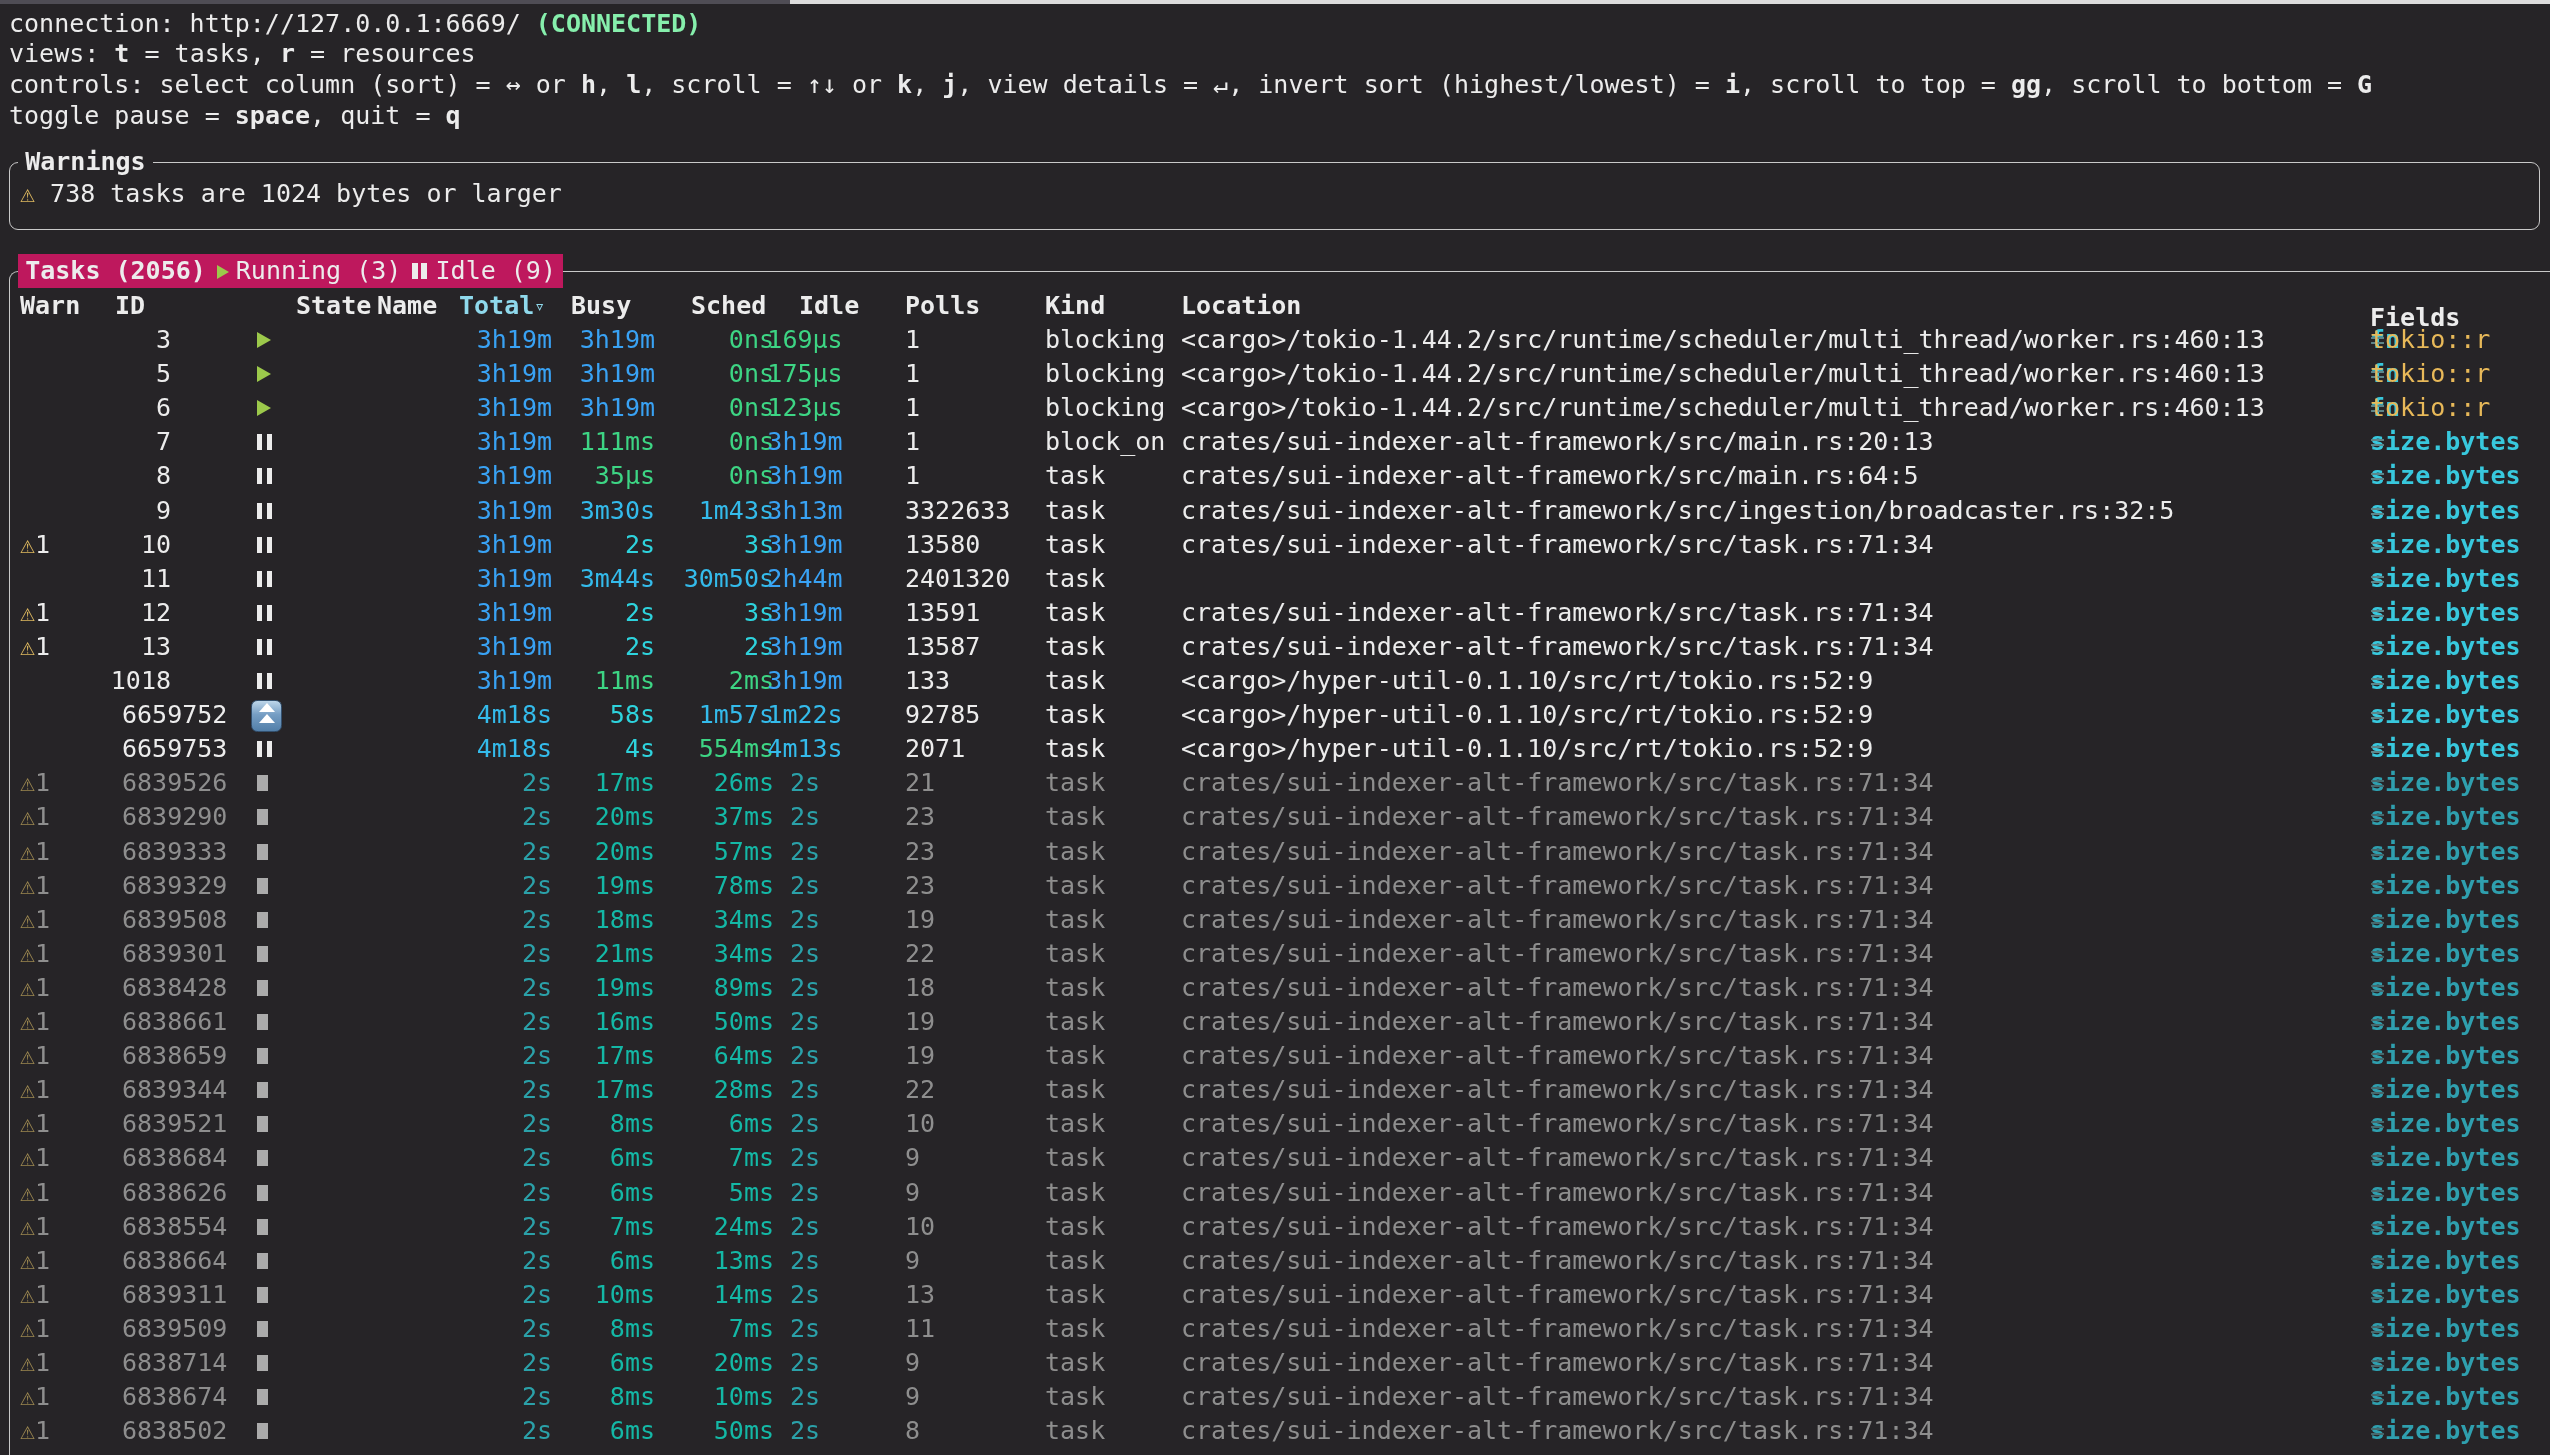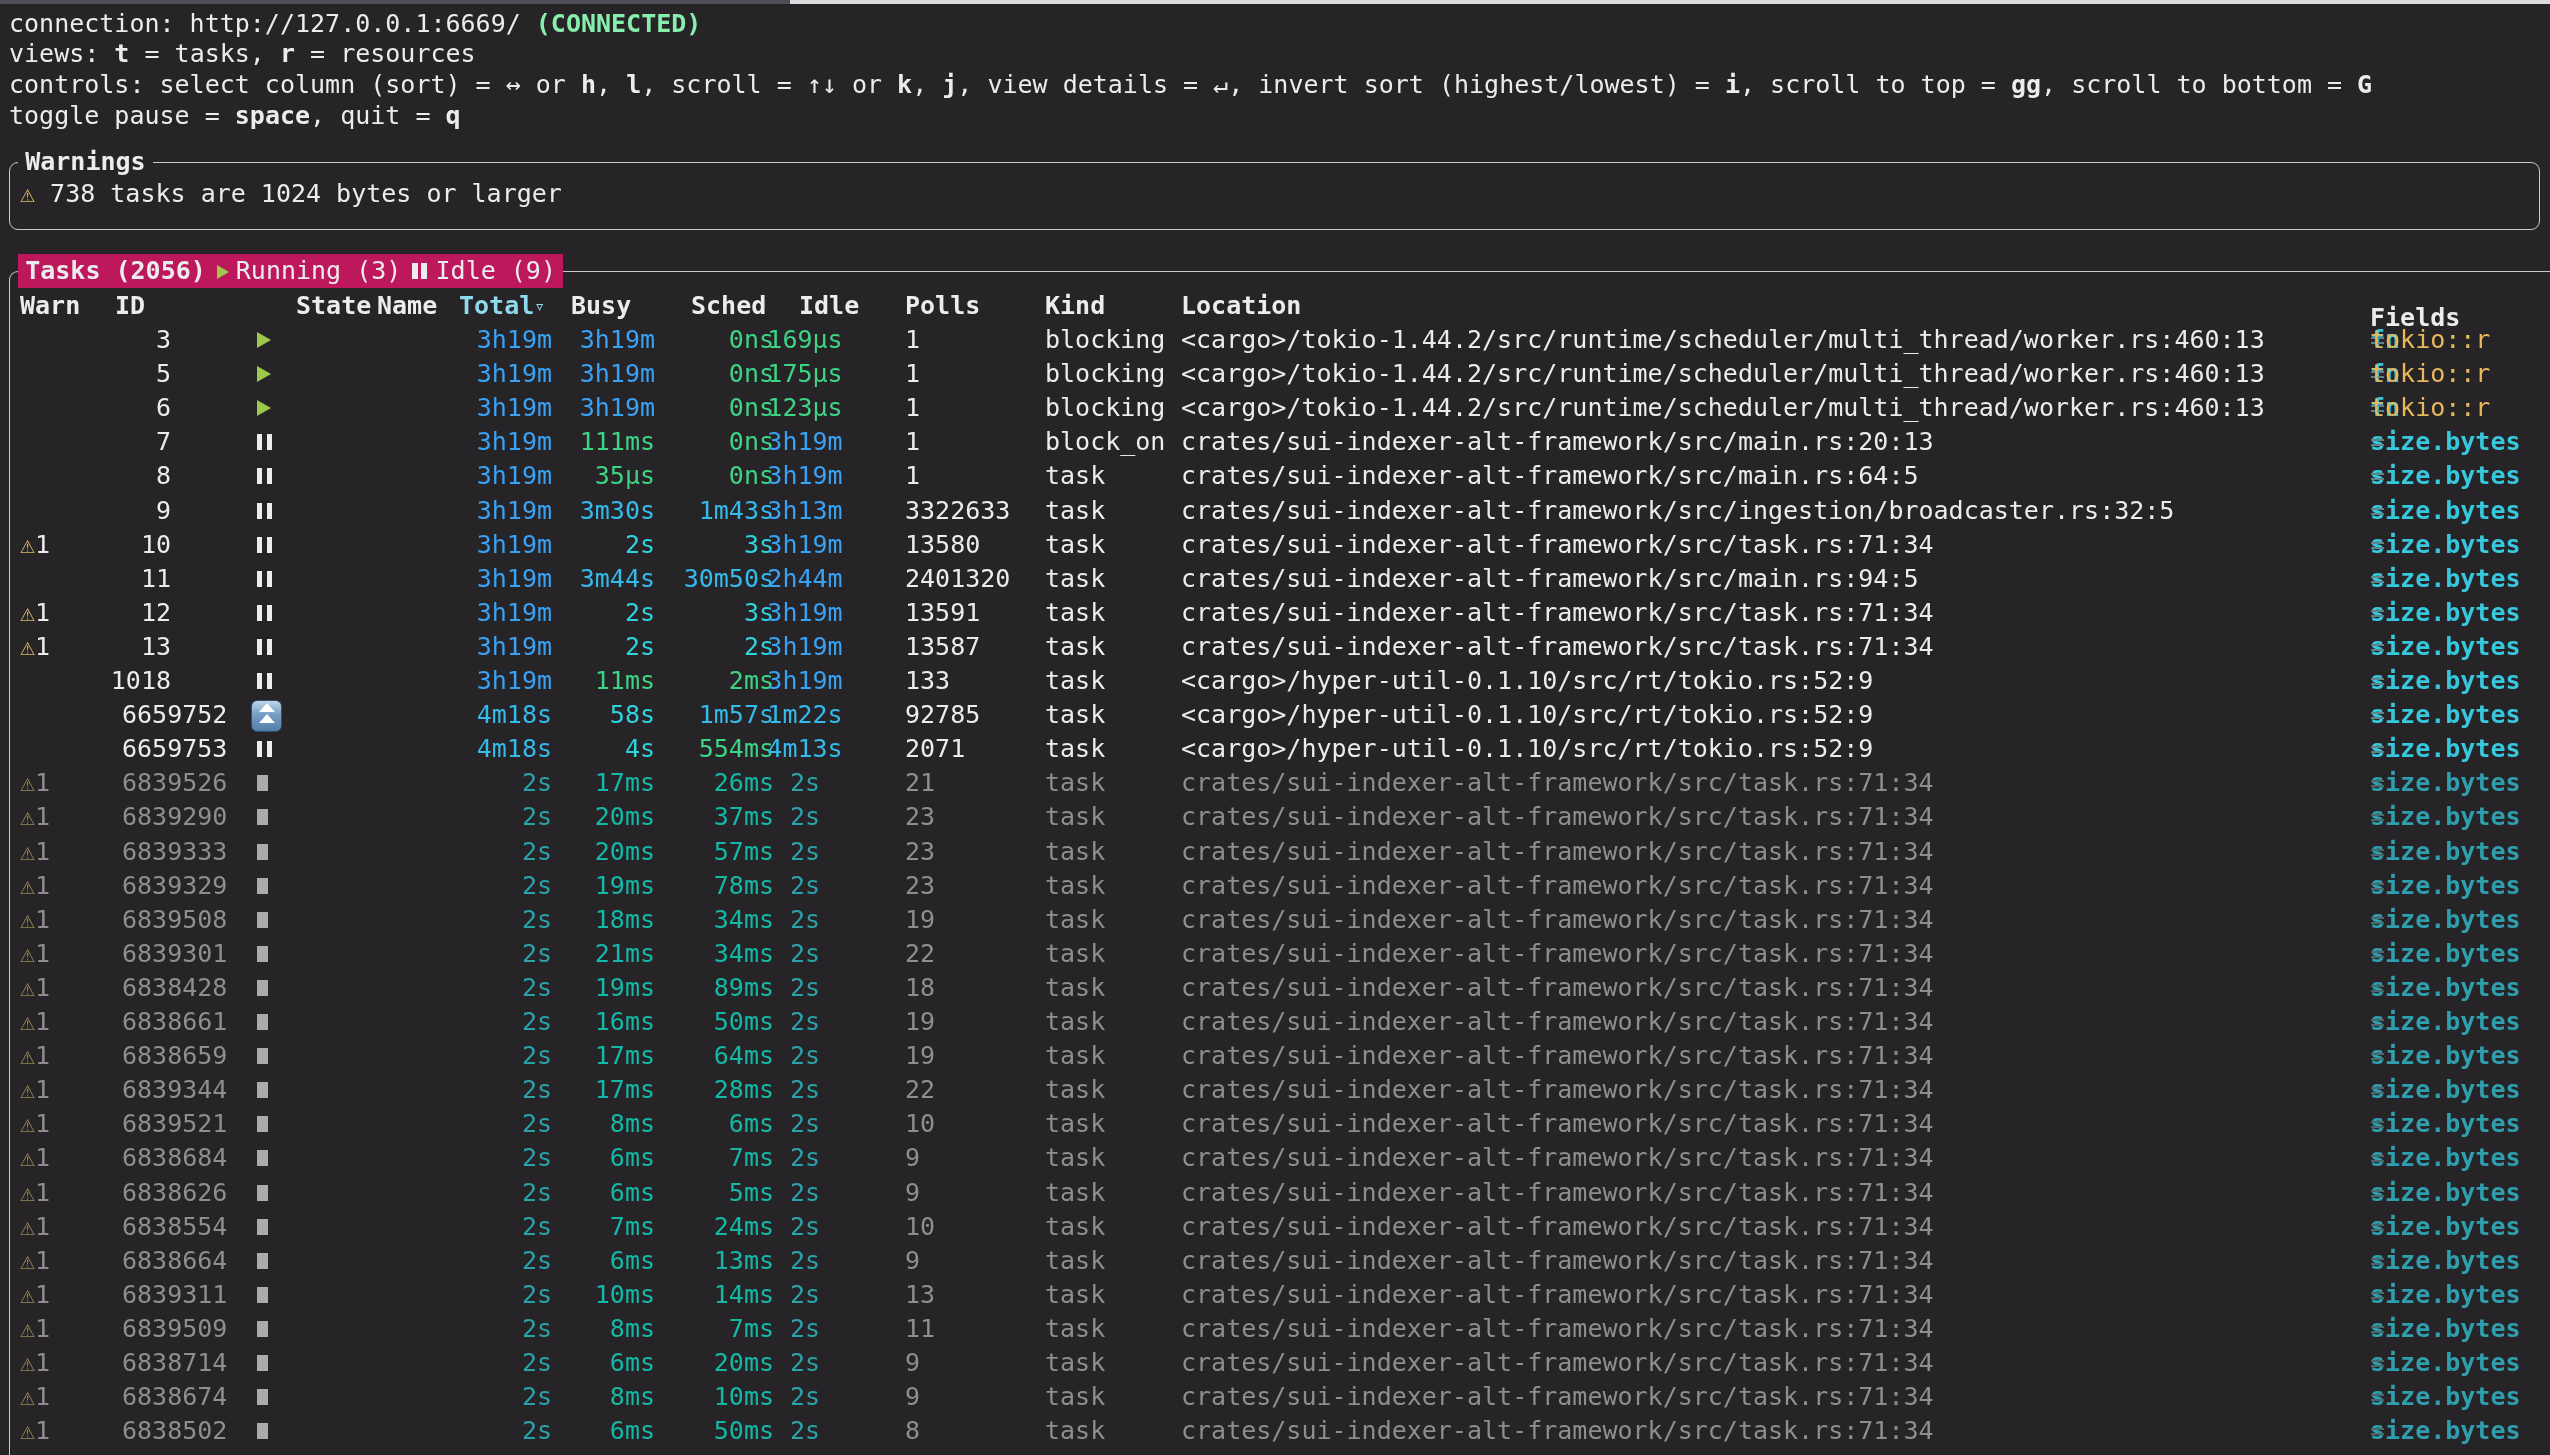--- a/index.html
+++ b/index.html
@@ -200,21 +200,20 @@
     </div>
     <div class="row" style="top: 562px;">
       <span class="cid">11</span>
       <span class="cstate"><i class="ic-pause"></i></span>
       <span class="ctotal c-hour">3h19m</span>
       <span class="cbusy c-min">3m44s</span>
       <span class="csched c-min">30m50s</span>
       <span class="cidle c-hour">2h44m</span>
       <span class="cpolls">2401320</span>
       <span class="ckind">task</span>
-      <span class="cloc">crates/sui-indexer-alt-framework/src/main.rs:94:5</span>
       <span class="cfields"><span class="fkey">size.bytes</span><span class="feq">=</span></span>
     </div>
     <div class="row" style="top: 596px;">
       <span class="cwarn"><span class="warn-ic">⚠</span><span> 1</span></span>
       <span class="cid">12</span>
       <span class="cstate"><i class="ic-pause"></i></span>
       <span class="ctotal c-hour">3h19m</span>
       <span class="cbusy c-sec">2s</span>
       <span class="csched c-sec">3s</span>
       <span class="cidle c-hour">3h19m</span>

